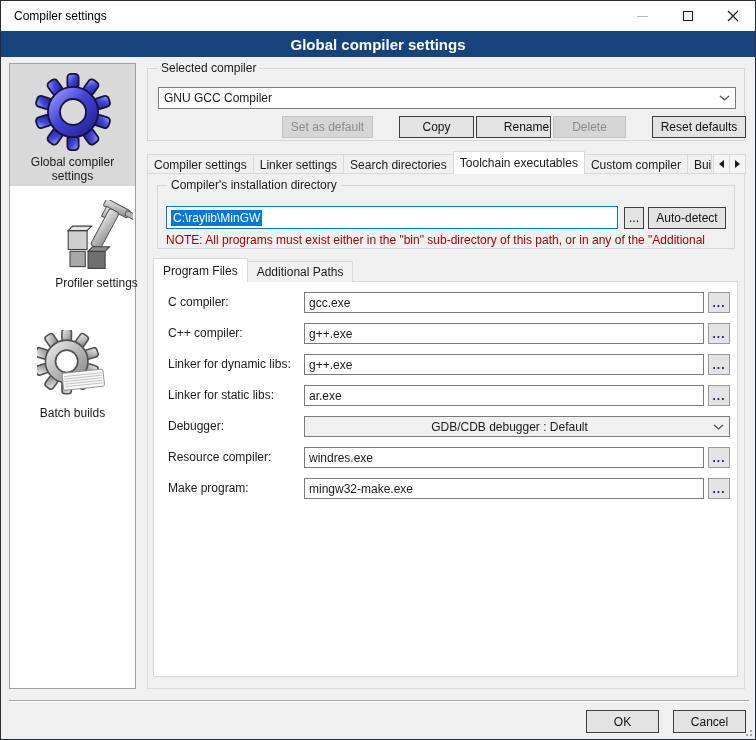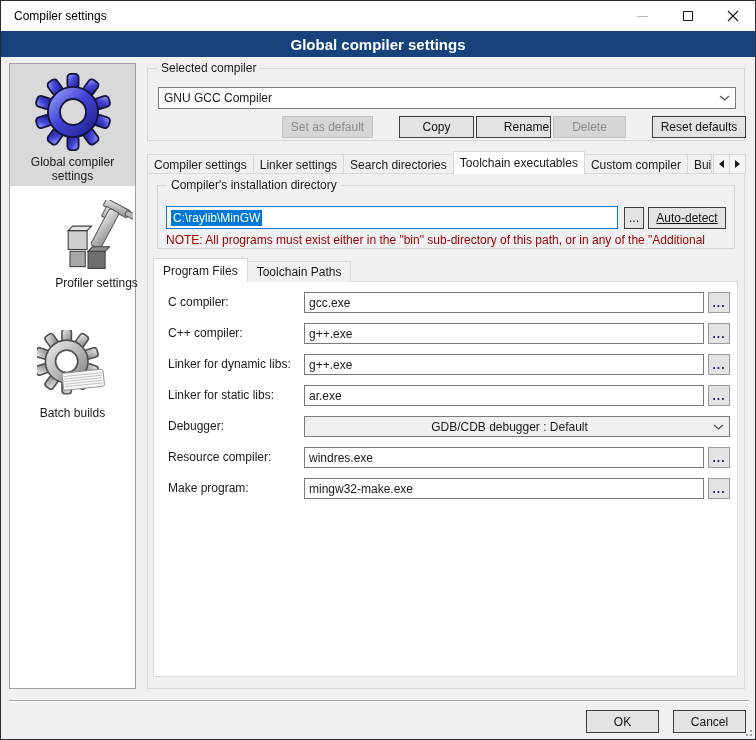--- a/index.html
+++ b/index.html
@@ -212,27 +212,27 @@
   </div>
 
   <div class="tabpage"></div>
 
   <div class="groupbox" style="left:156px;top:184px;width:578px;height:64px;z-index:2;">
     <span class="legend">Compiler's installation directory</span>
     <div class="textbox focused" style="position:absolute;left:8px;top:20px;width:452px;">
       <span class="selblue">C:\raylib\MinGW</span>
     </div>
     <div class="btn" style="position:absolute;left:466px;top:21px;width:20px;height:22px;">...</div>
-    <div class="btn" style="position:absolute;left:490px;top:21px;width:78px;height:22px;text-decoration:underline;">Auto-detect</div>
+    <div class="btn" style="position:absolute;left:490px;top:21px;width:78px;height:22px;">Auto-detect</div>
     <div class="note" style="left:8px;top:47px;width:566px;">NOTE: All programs must exist either in the "bin" sub-directory of this path, or in any of the "Additional</div>
   </div>
 
   <div class="subtabstrip">
     <div class="subtab active">Program Files</div>
-    <div class="subtab">Toolchain Paths</div>
+    <div class="subtab">Additional Paths</div>
   </div>
 
   <div class="subpanel">
 
     <div class="formrow" style="top:10px;">
       <span class="flabel">C compiler:</span>
       <input class="textbox fwrap" readonly="" value="gcc.exe" style="">
       <div class="btn mini fbrowse">...</div>
     </div>
 

